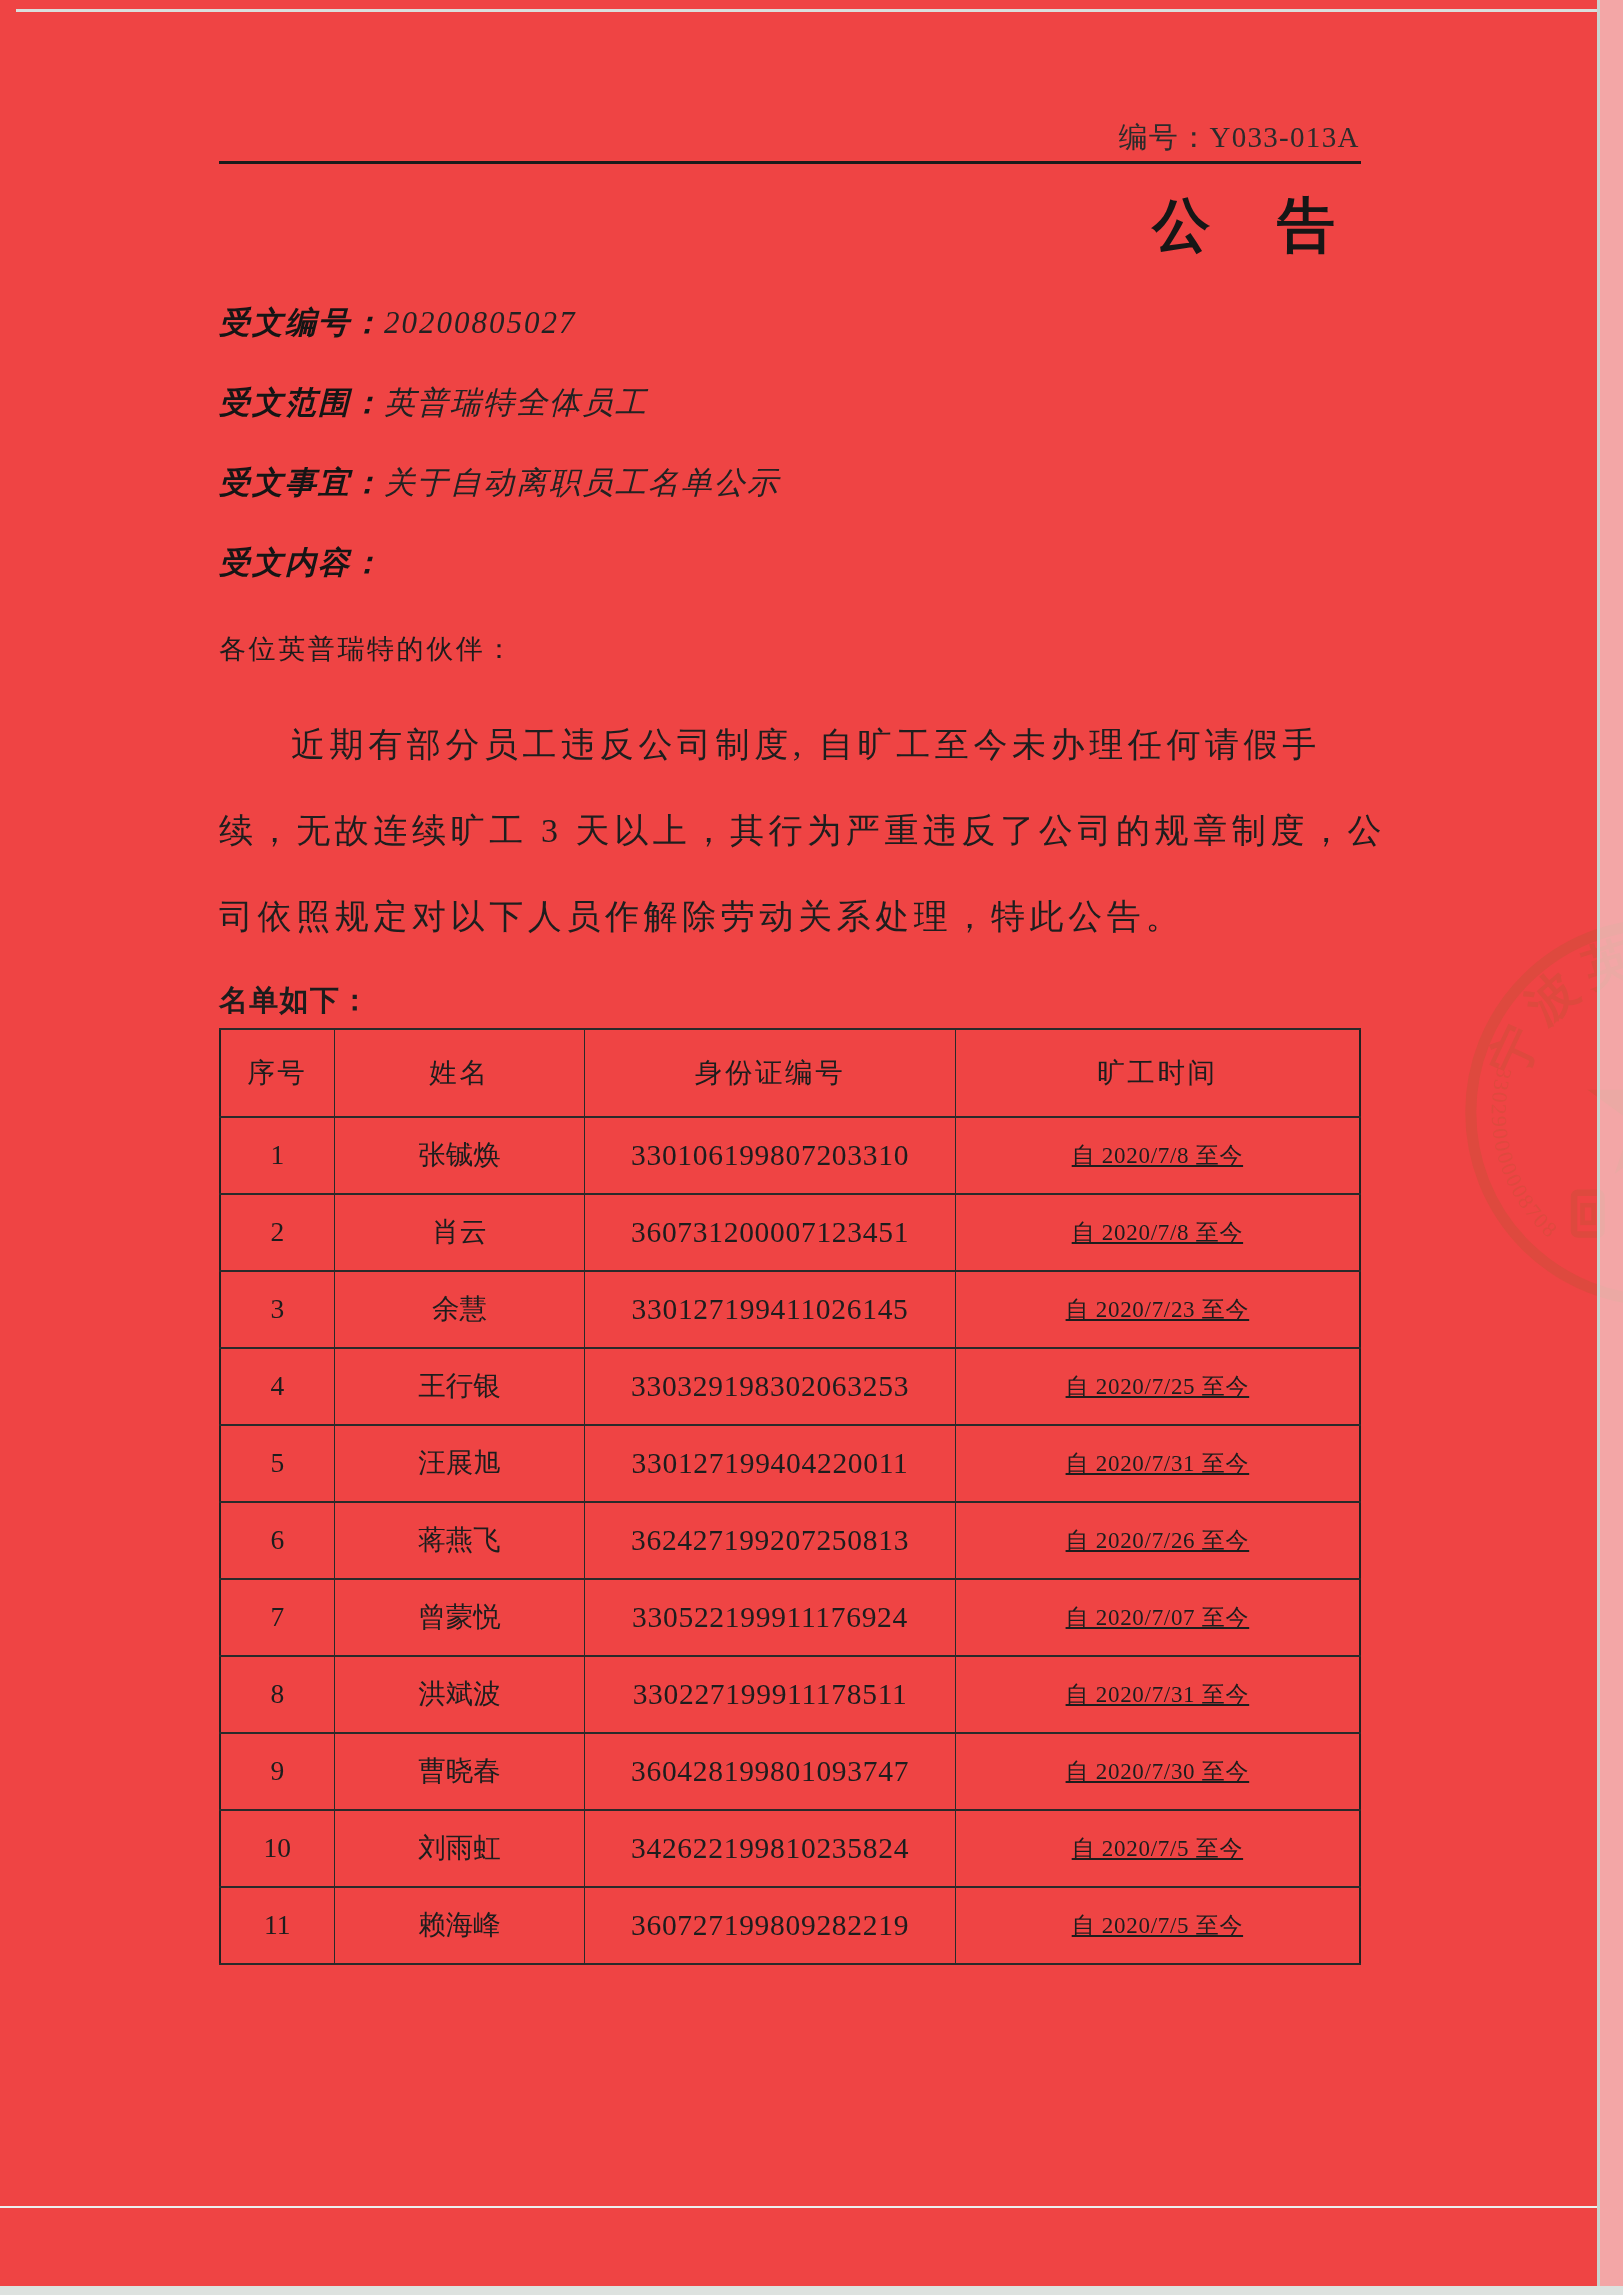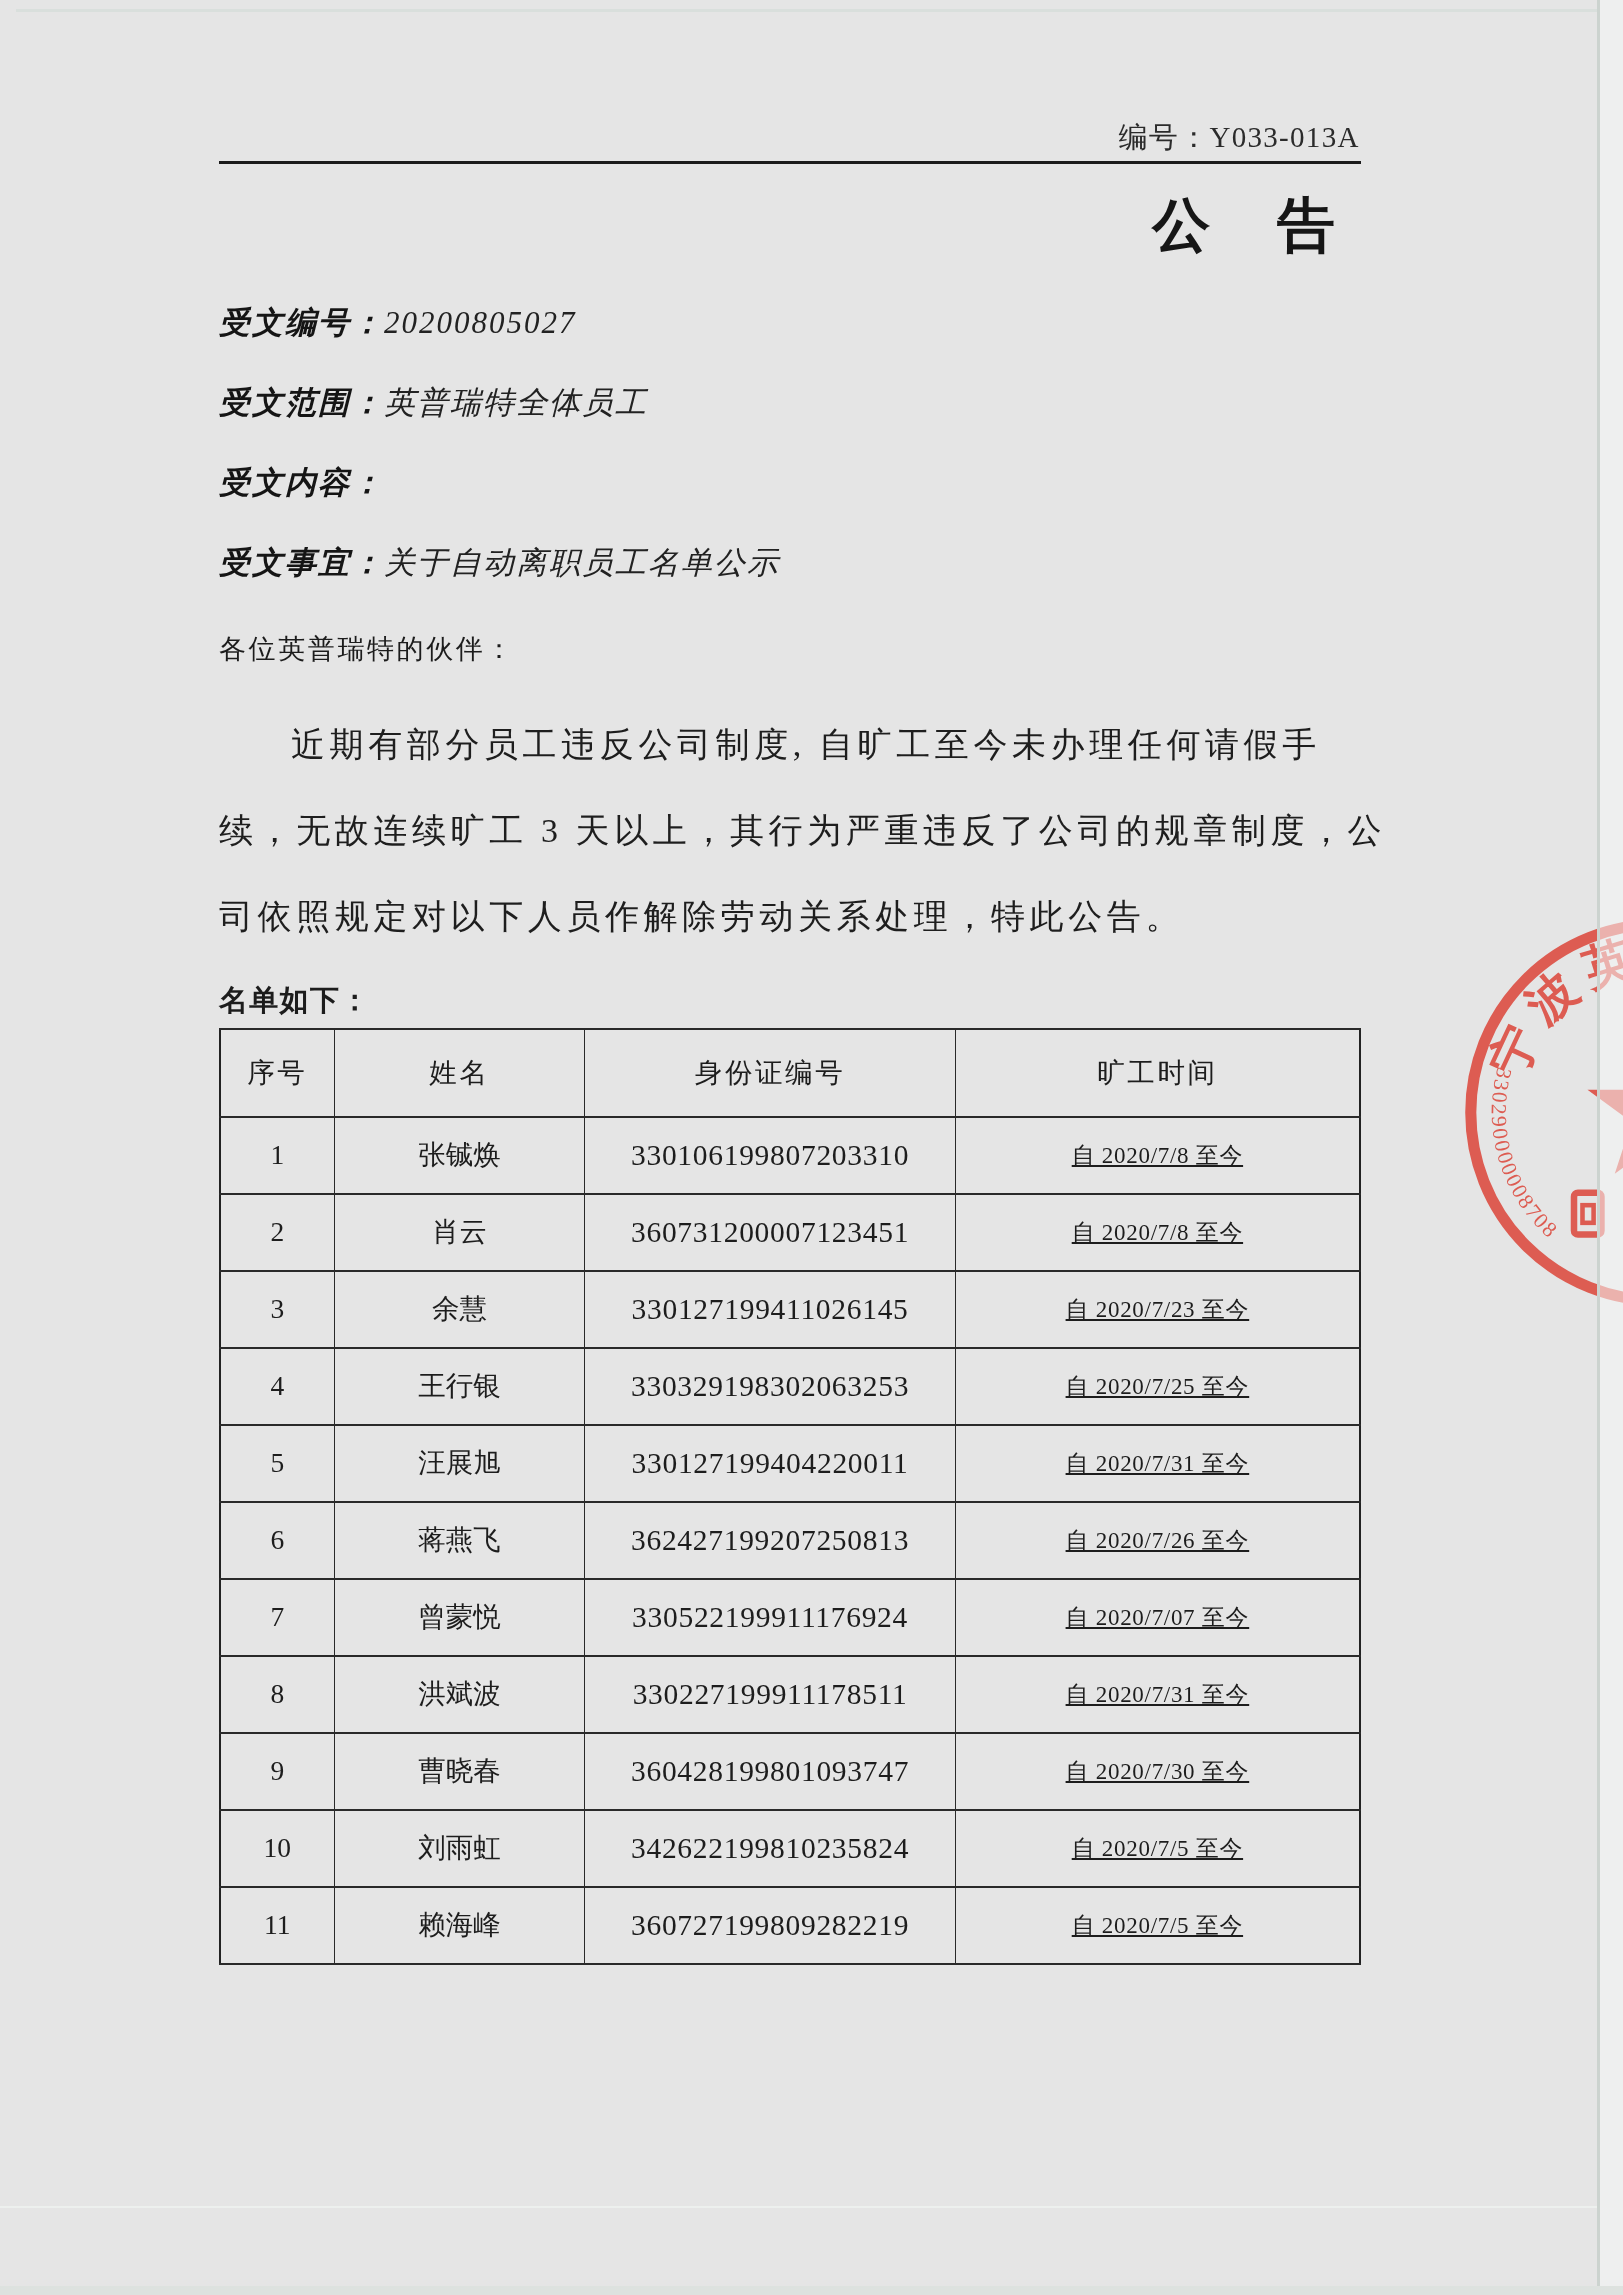--- a/index.html
+++ b/index.html
@@ -4,21 +4,21 @@
 <style>
   html,body{margin:0;padding:0;}
   body{
     width:1623px;height:2295px;
     background:#ffffff;
     font-family:"Liberation Serif","DejaVu Serif",serif;
     color:#1c1c1c;
     overflow:hidden;
     position:relative;
   }
-  .page{position:relative;width:1623px;height:2295px;background:#e5e5e5;}
+  .page{position:relative;width:1623px;height:2295px;background:#ef4444;}
   .content{position:relative;margin-left:219px;width:1142px;padding-top:121px;z-index:2;}
 
   .doc-code{
     text-align:right;font-size:29px;line-height:33px;color:#2b2b2b;
     letter-spacing:1.3px;padding-right:1.3px;
   }
   .rule{margin-top:6.5px;height:3.3px;background:#1b1b1b;}
 
   .doc-title{
     margin-top:26px;text-align:right;
@@ -78,24 +78,24 @@
     <div class="doc-title">公 告</div>
 
     <div class="fields">
       <div class="field">
         <span class="flabel">受文编号：</span><span class="fvalue">20200805027</span>
       </div>
       <div class="field">
         <span class="flabel">受文范围：</span><span class="fvalue">英普瑞特全体员工</span>
       </div>
       <div class="field">
+        <span class="flabel">受文事宜：</span><span class="fvalue">关于自动离职员工名单公示</span>
+      </div>
+      <div class="field">
         <span class="flabel">受文内容：</span><span class="fvalue"></span>
-      </div>
-      <div class="field">
-        <span class="flabel">受文事宜：</span><span class="fvalue">关于自动离职员工名单公示</span>
       </div>
     </div>
 
     <div class="salutation">各位英普瑞特的伙伴：</div>
 
     <div class="para">
       <div class="pline indent">近期有部分员工违反公司制度, 自旷工至今未办理任何请假手</div>
       <div class="pline">续，无故连续旷工 3 天以上，其行为严重违反了公司的规章制度，公</div>
       <div class="pline">司依照规定对以下人员作解除劳动关系处理，特此公告。</div>
     </div>

